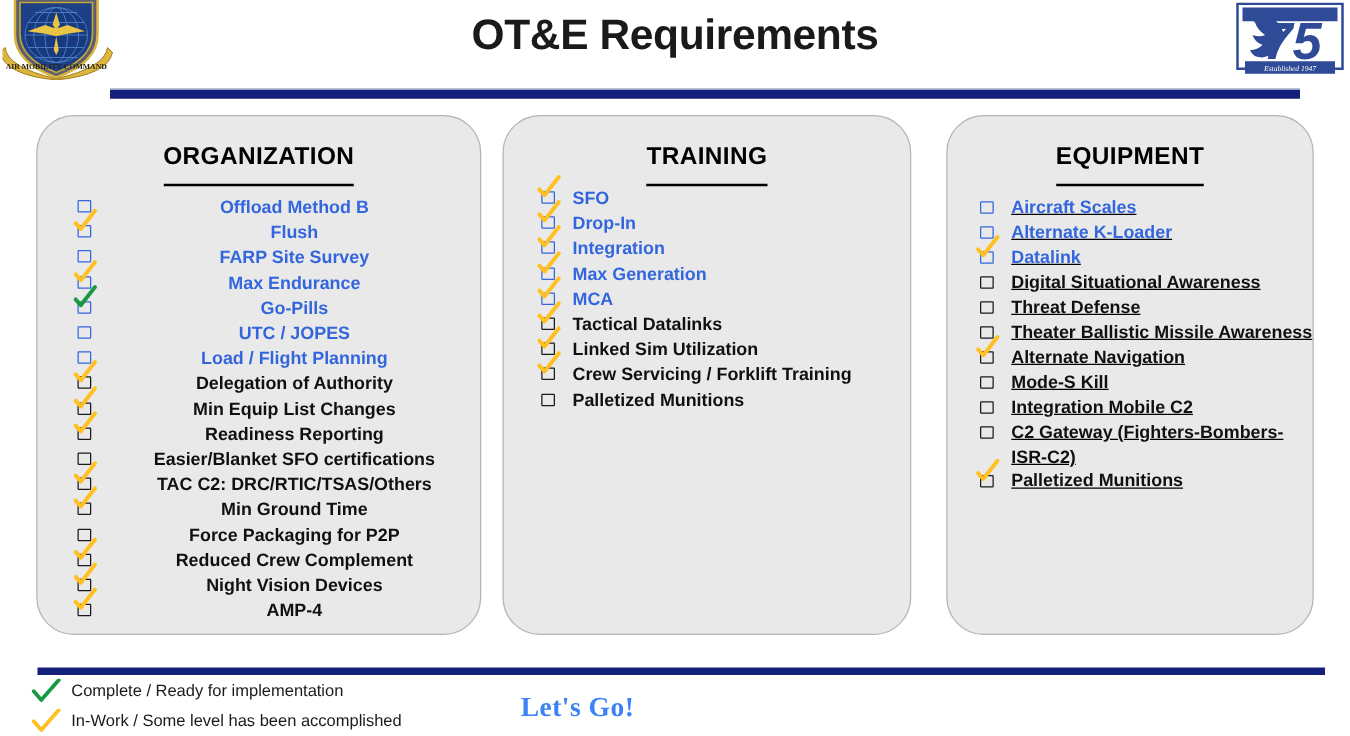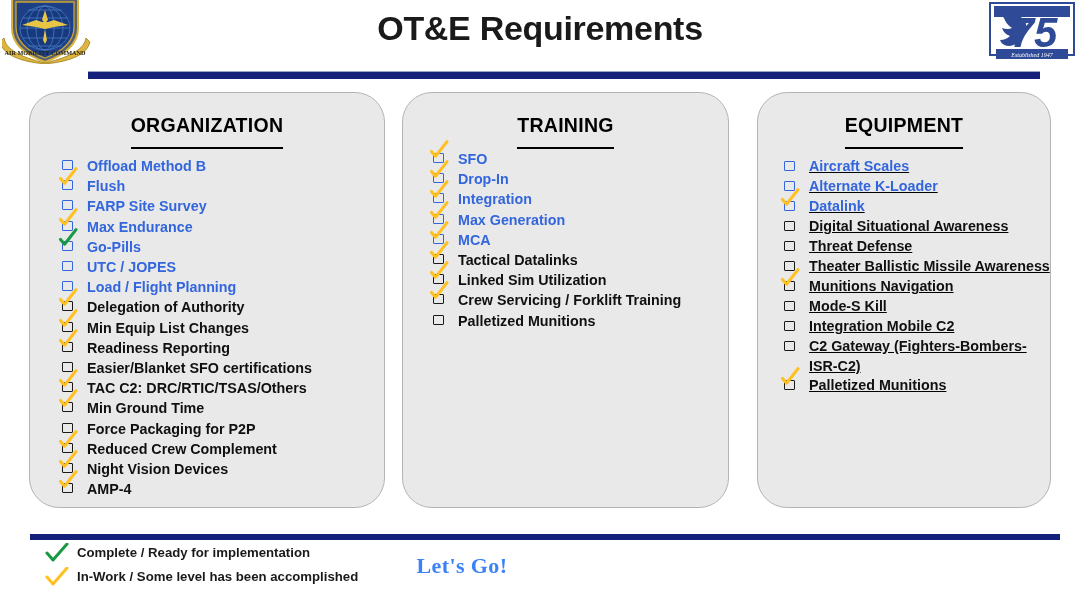--- a/index.html
+++ b/index.html
@@ -57,21 +57,21 @@
     font-size:19.5px;font-weight:bold;color:#000000;
     margin-top:21px;
     letter-spacing:0.3px;
   }
   .panel-title span{
     border-bottom:2.5px solid #000;
     padding-bottom:11px;
   }
 
   .item-list{margin:0;padding:0;list-style:none;}
-  #panel-0 .item-list{margin-top:19px;margin-left:29px;}
+  #panel-0 .item-list{margin-top:19px;margin-left:29px;text-align:center;}
   #panel-1 .item-list{margin-top:12px;margin-left:27px;}
   #panel-2 .item-list{margin-top:20px;margin-left:23px;text-decoration:underline;}
 
   .item{
     position:relative;
     padding-left:28px;
     font-size:14.3px;
     font-weight:bold;
     line-height:20.2px;
     color:#101010;
@@ -97,21 +97,21 @@
     pointer-events:none;
   }
   .cb-tick svg{display:block;overflow:visible;}
 
   
   #footer-rule{
     position:absolute;left:30px;top:534px;width:1030px;height:6px;
     background:#14207a;
   }
 
-  #legend{position:absolute;left:44px;top:541px;width:420px;font-weight:bold;}
+  #legend{position:absolute;left:24px;top:541px;width:420px;}
   .legend-row{
     position:relative;
     height:24px;
     padding-left:33px;
     font-size:13.2px;
     color:#1a1a1a;
     line-height:24px;
   }
   .legend-check{
     position:absolute;left:0;top:2px;width:26px;height:20px;
@@ -315,21 +315,21 @@
               <path d="M3.5 11.5 L7.6 16.2 L19 1.6" fill="none" stroke="#FFC020" stroke-width="3.1" stroke-linecap="round" stroke-linejoin="round"></path>
             </svg>
           </span><span>Datalink</span></li>
         <li class="item"><span class="cb"></span><span>Digital Situational Awareness</span></li>
         <li class="item"><span class="cb"></span><span>Threat Defense</span></li>
         <li class="item"><span class="cb"></span><span>Theater Ballistic Missile Awareness</span></li>
         <li class="item"><span class="cb"></span><span class="cb-tick">
             <svg width="22" height="19" viewBox="0 0 22 19">
               <path d="M3.5 11.5 L7.6 16.2 L19 1.6" fill="none" stroke="#FFC020" stroke-width="3.1" stroke-linecap="round" stroke-linejoin="round"></path>
             </svg>
-          </span><span>Munitions Navigation</span></li>
+          </span><span>Alternate Navigation</span></li>
         <li class="item"><span class="cb"></span><span>Mode-S Kill</span></li>
         <li class="item"><span class="cb"></span><span>Integration Mobile C2</span></li>
         <li class="item"><span class="cb"></span><span>C2 Gateway (Fighters-Bombers-ISR-C2)</span></li>
         <li class="item"><span class="cb"></span><span class="cb-tick">
             <svg width="22" height="19" viewBox="0 0 22 19">
               <path d="M3.5 11.5 L7.6 16.2 L19 1.6" fill="none" stroke="#FFC020" stroke-width="3.1" stroke-linecap="round" stroke-linejoin="round"></path>
             </svg>
           </span><span>Palletized Munitions</span></li>
       </ul>
   </div>

